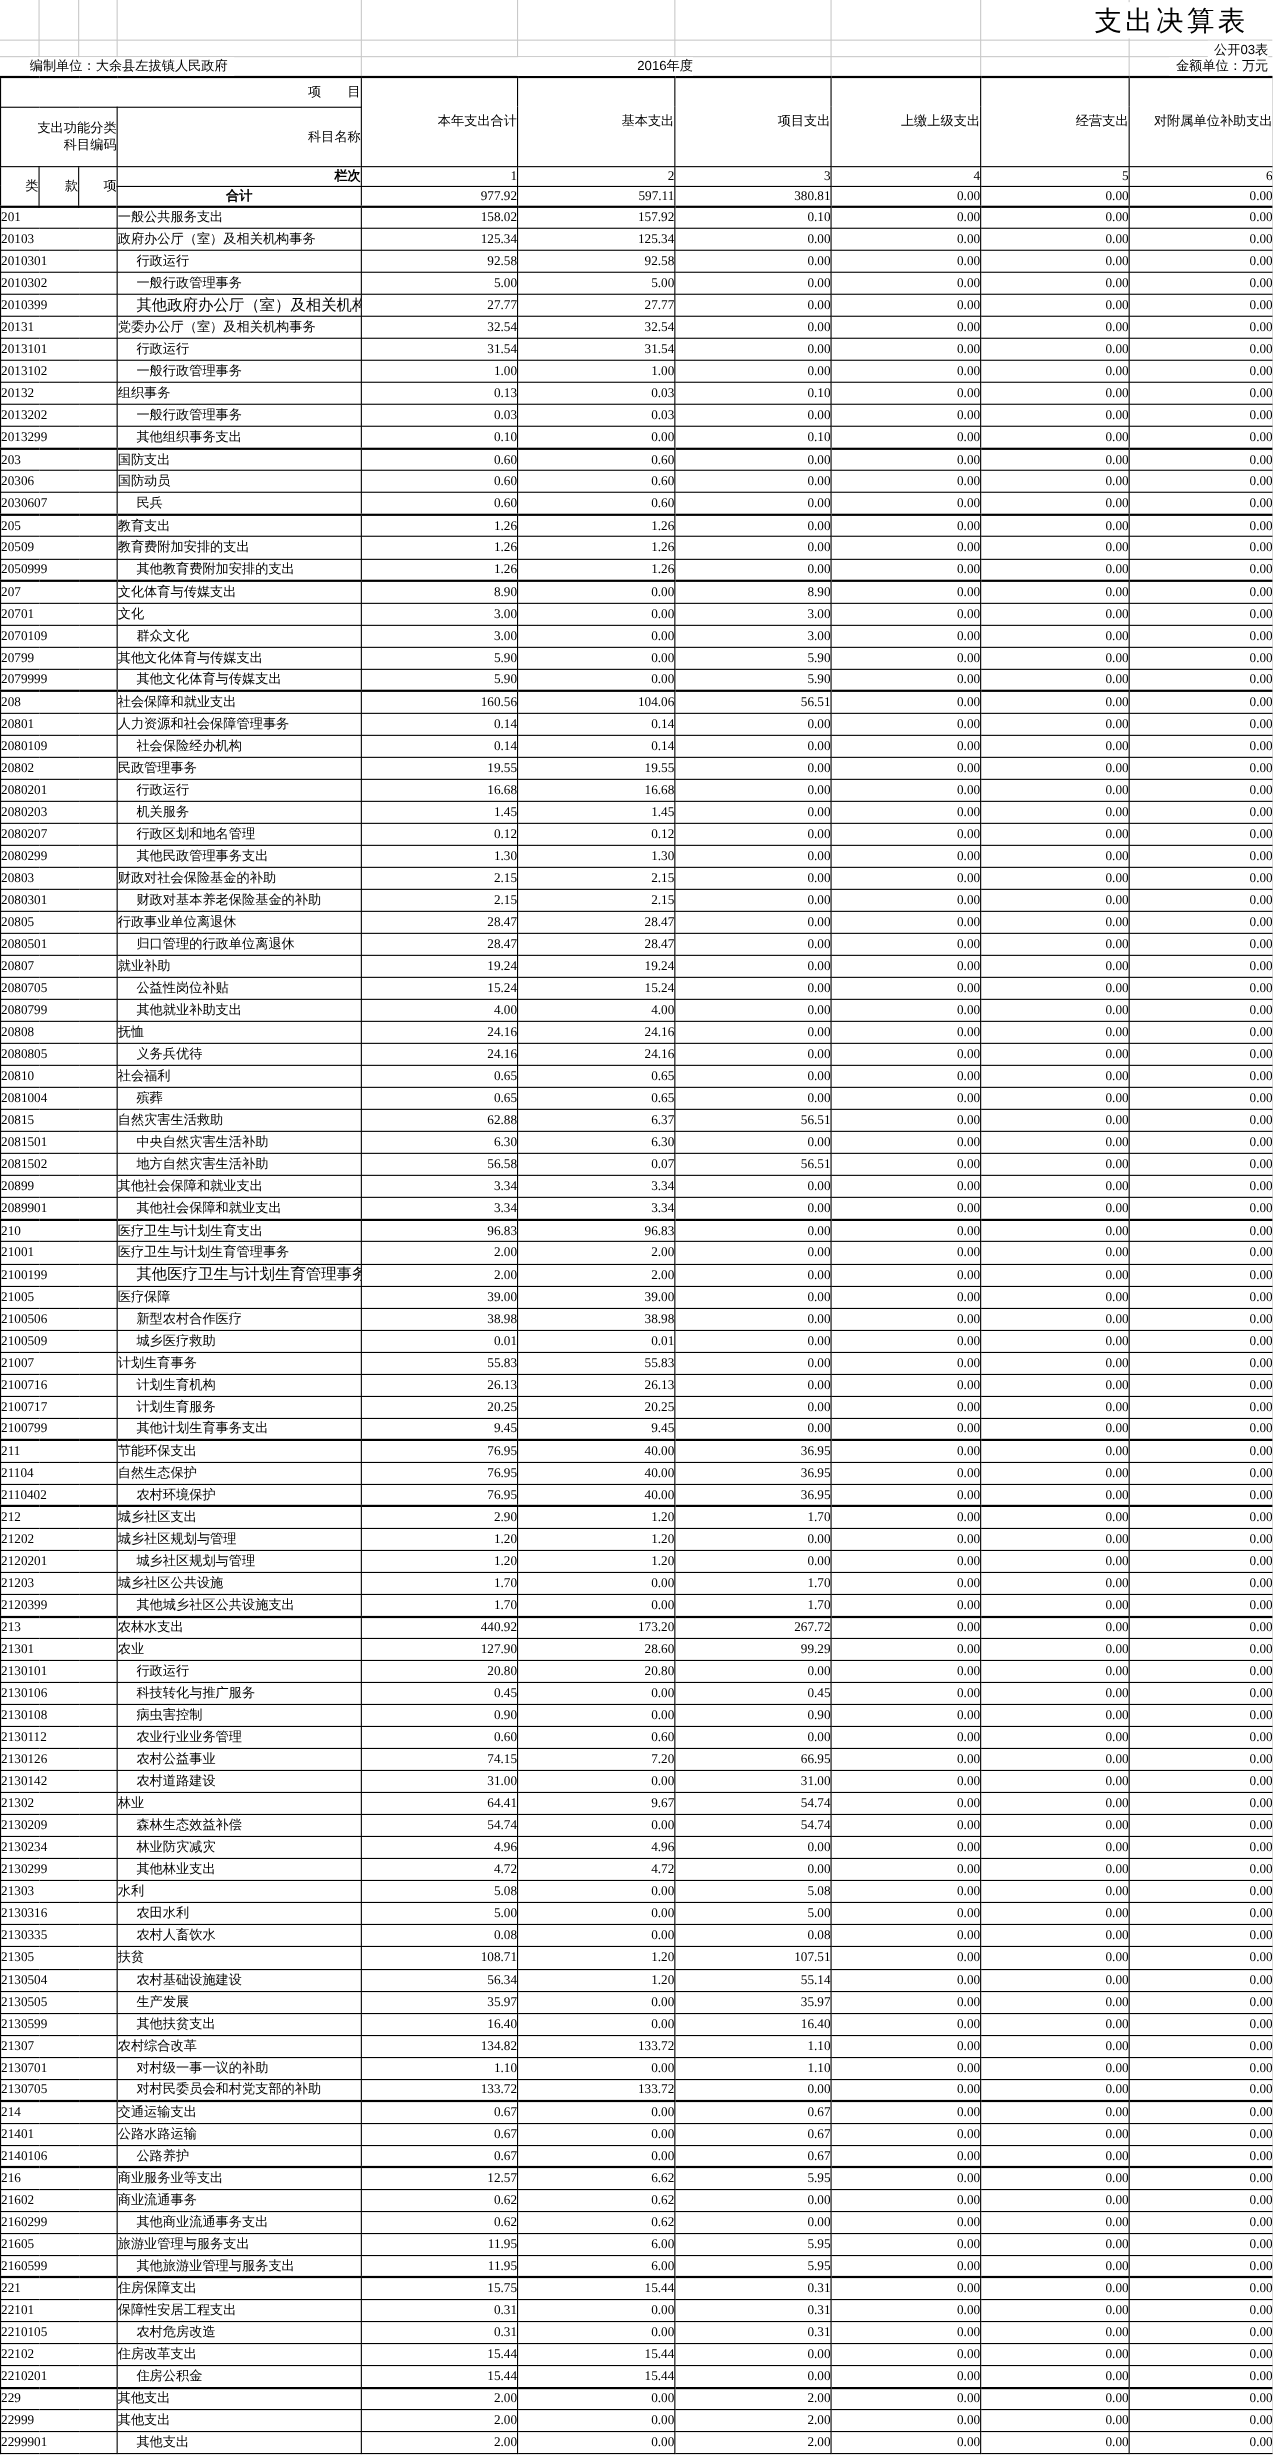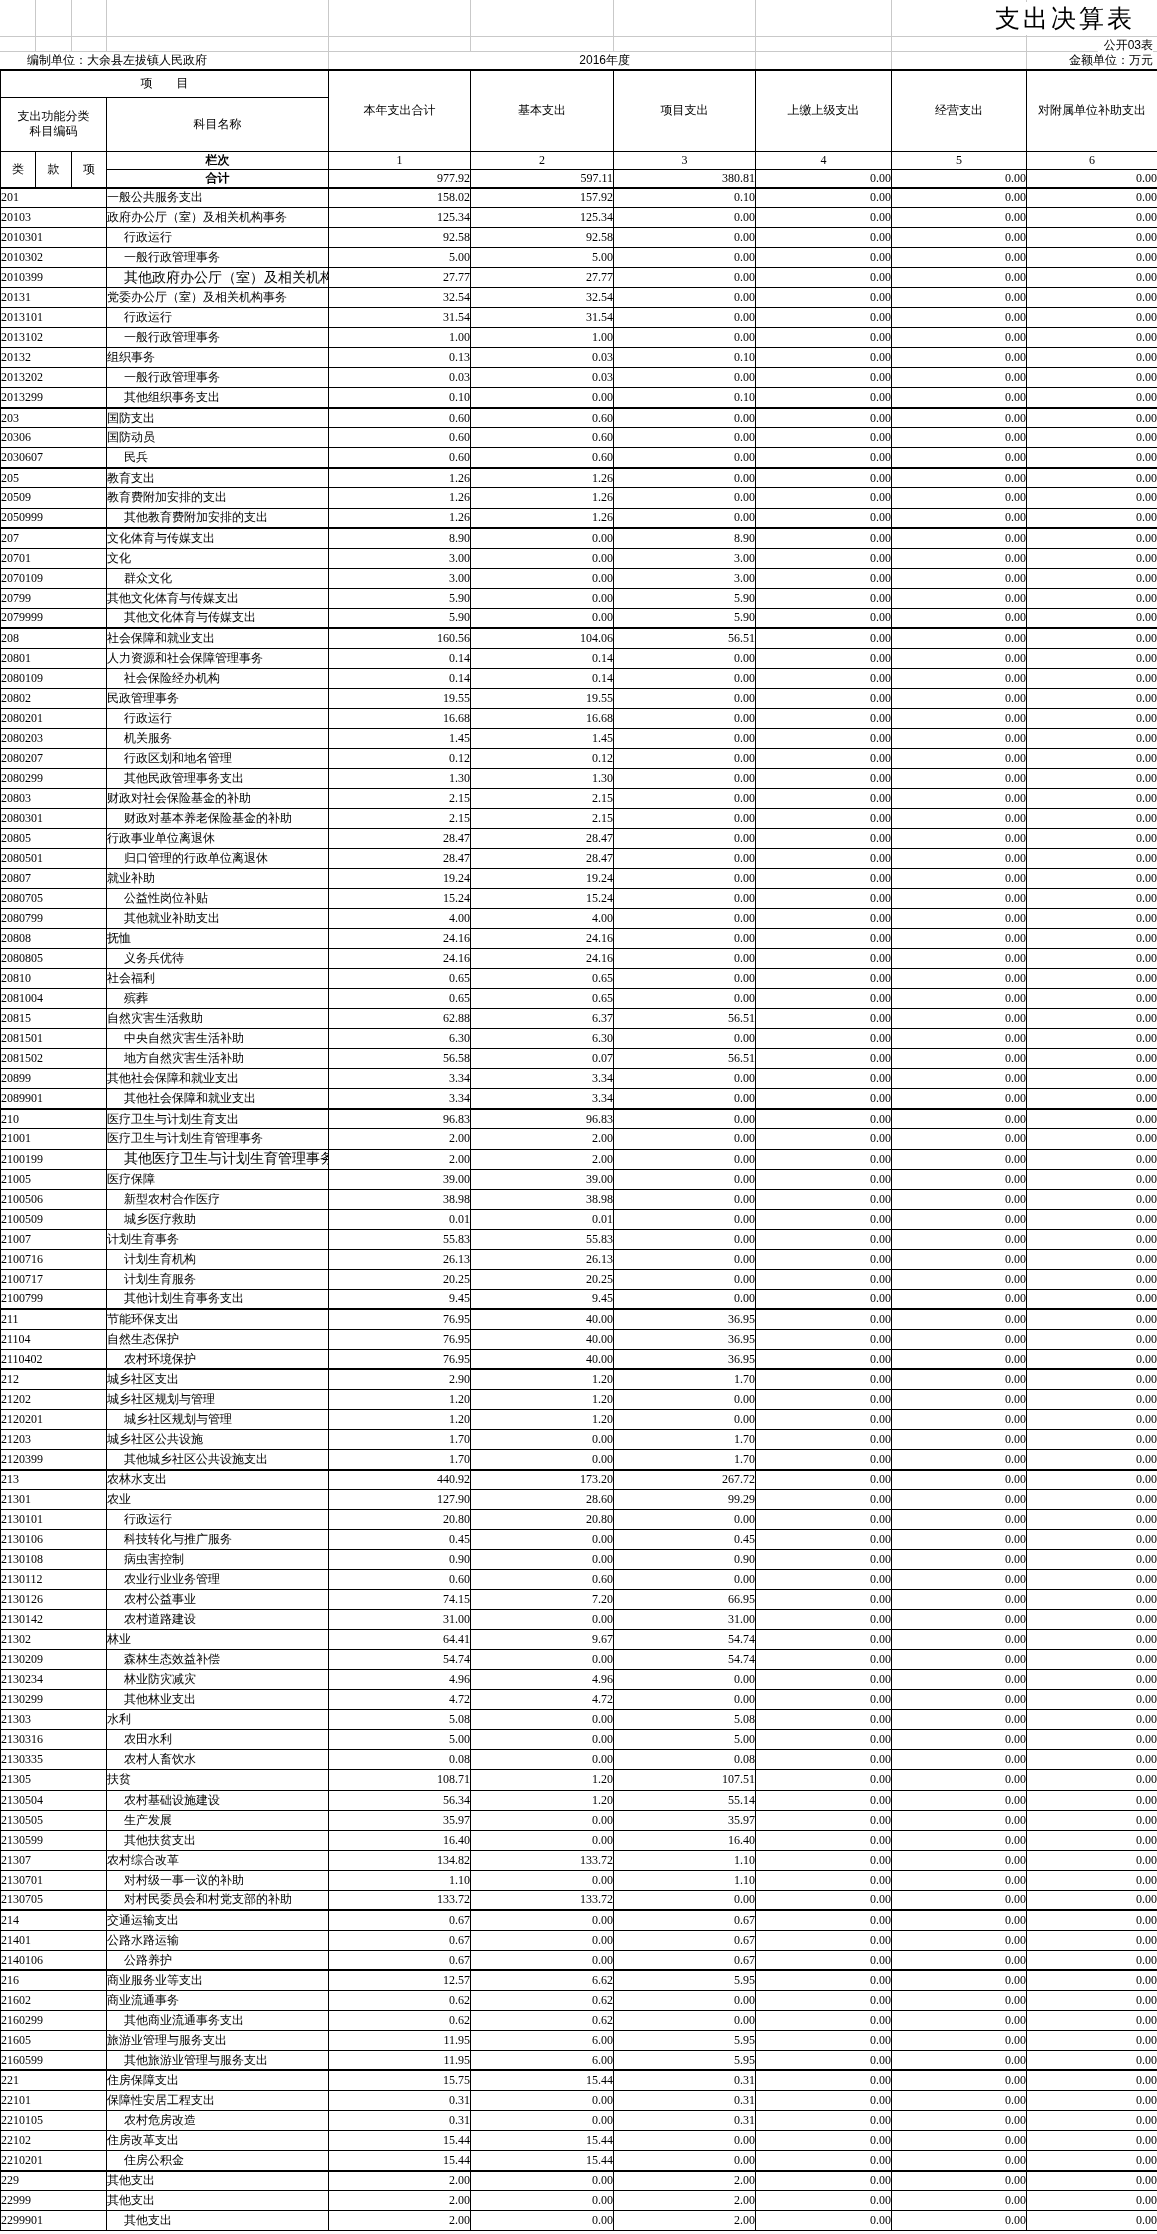--- a/index.html
+++ b/index.html
@@ -19,21 +19,21 @@
   .unit-line { position:absolute; top:52px; right:4px; font-size:12px; background:#fff; z-index:2; padding-left:6px; }
   
   table.fin {
     position:absolute; top:69px; left:0; width:1157px;
     border-collapse:collapse; table-layout:fixed;
   }
   table.fin td {
     border:1px solid #000; overflow:hidden; white-space:nowrap;
     vertical-align:middle; font-size:12px; padding:0;
   }
-  tr.hdr-a td, tr.hdr-b td, tr.hdr-c td { text-align:center; }
+  tr.hdr-a td, tr.hdr-b td, tr.hdr-c td { text-align:right; }
   tr.hdr-a { height:27px; }
   tr.hdr-b { height:54px; }
   tr.hdr-c { height:18px; }
   tr.hdr-d { height:14px; }
   tr.hdr-a td, tr.hdr-b td { white-space:normal; line-height:1.25; }
   tr.hdr-a td.first { border-top-width:2px; }
   tr.hdr-d td { border-bottom-width:2px; }
   td.lane-label, td.total-label { text-align:center; font-weight:bold; }
   td.lane-num { text-align:center; font-family:"Liberation Serif", serif; font-size:13px; }
   tr.data { height:20.04px; }

